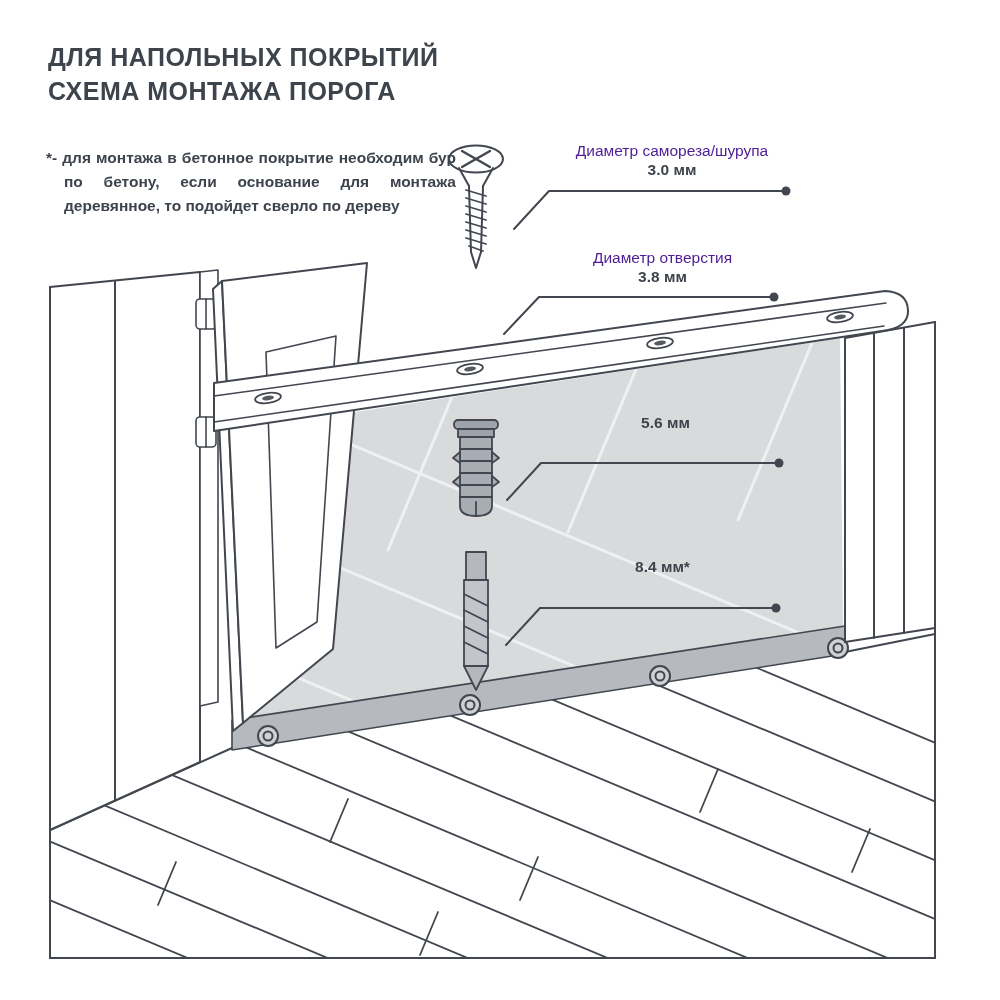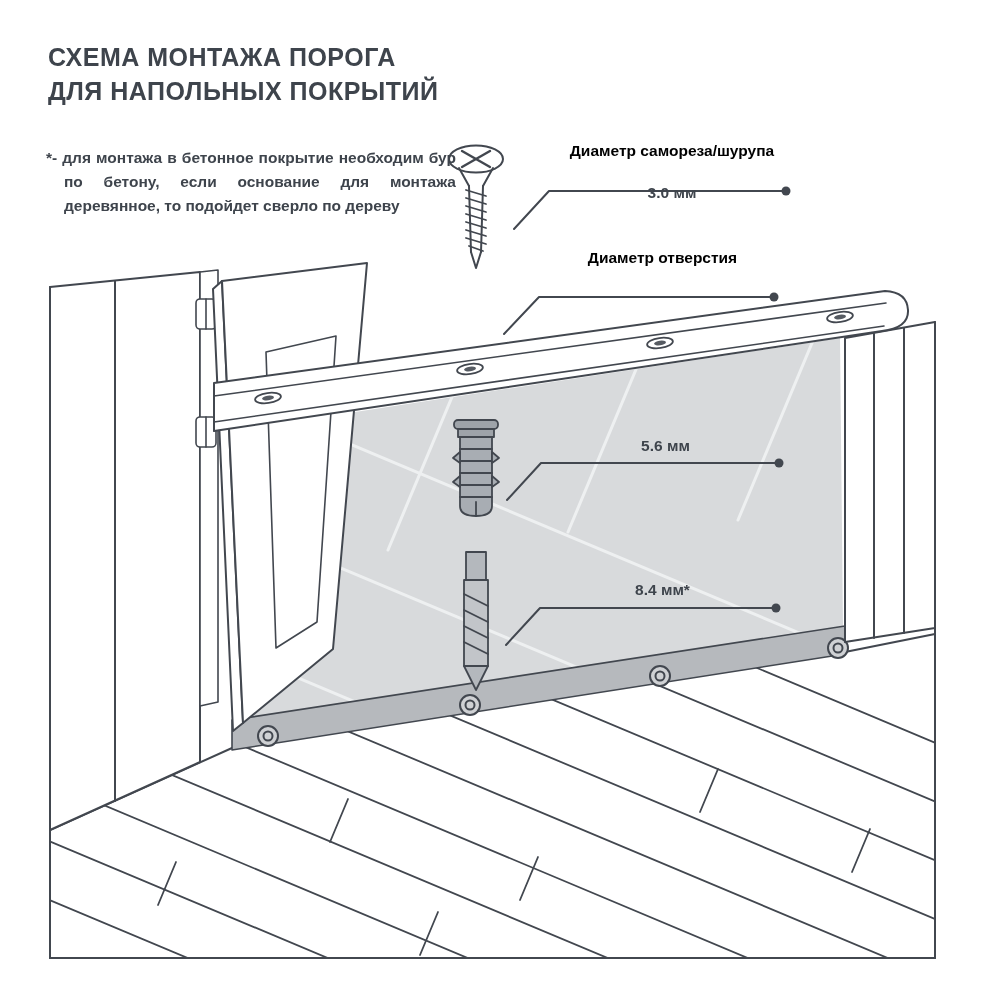--- a/index.html
+++ b/index.html
@@ -10,22 +10,22 @@
   .title{
     position:absolute;left:48px;top:40px;
     font-size:25px;font-weight:bold;letter-spacing:.5px;line-height:34px;color:#3E444C;
   }
   .note{
     position:absolute;left:46px;top:146px;width:392px;
     font-size:15.5px;font-weight:bold;line-height:24px;color:#3E444C;
     text-align:justify;padding-left:18px;text-indent:-18px;
   }
   .callout{position:absolute;text-align:center;}
-  .c-label{font-size:15.5px;font-weight:bold;line-height:19px;color:#000000;}
-  .c-value{font-size:15.5px;font-weight:bold;margin-top:24px;color:#3E444C;}
+  .c-label{font-size:15.5px;font-weight:normal;line-height:19px;color:#4c1d95;}
+  .c-value{font-size:15.5px;font-weight:bold;margin-top:1px;color:#3E444C;}
   svg.scene{position:absolute;left:0;top:0;width:1000px;height:1000px;}
 </style>
 </head>
 <body>
 
 <div class="page">
 
   <svg class="scene" viewBox="0 0 1000 1000">
     <defs>
       <clipPath id="floorClip">
@@ -199,33 +199,34 @@
         <g>
           <polyline points="506,645 540,608 776,608"></polyline>
           <circle cx="776" cy="608" r="4.5" fill="#42474F" stroke="none"></circle>
         </g>
       </g>
 
     </g>
   </svg>
 
   <div class="title">
+    <div>ДЛЯ НАПОЛЬНЫХ ПОКРЫТИЙ</div>
     <div>СХЕМА МОНТАЖА ПОРОГА</div>
-    <div>ДЛЯ НАПОЛЬНЫХ ПОКРЫТИЙ</div>
   </div>
 
   <div class="note">*- для монтажа в бетонное покрытие необходим бур по бетону, если основание для монтажа деревянное, то подойдет сверло по дереву</div>
 
   <div class="callout" style="left:552px;top:141px;width:240px">
     <div class="c-label">Диаметр самореза/шурупа</div>
     <div class="c-value">3.0 мм</div>
   </div>
 
   <div class="callout" style="left:545px;top:248px;width:235px">
     <div class="c-label">Диаметр отверстия</div>
+    <div class="c-value">3.8 мм</div>
   </div>
 
   <div class="callout" style="left:548px;top:413px;width:235px">
     <div class="c-value">5.6 мм</div>
   </div>
 
   <div class="callout" style="left:545px;top:557px;width:235px">
     <div class="c-value">8.4 мм*</div>
   </div>
 

